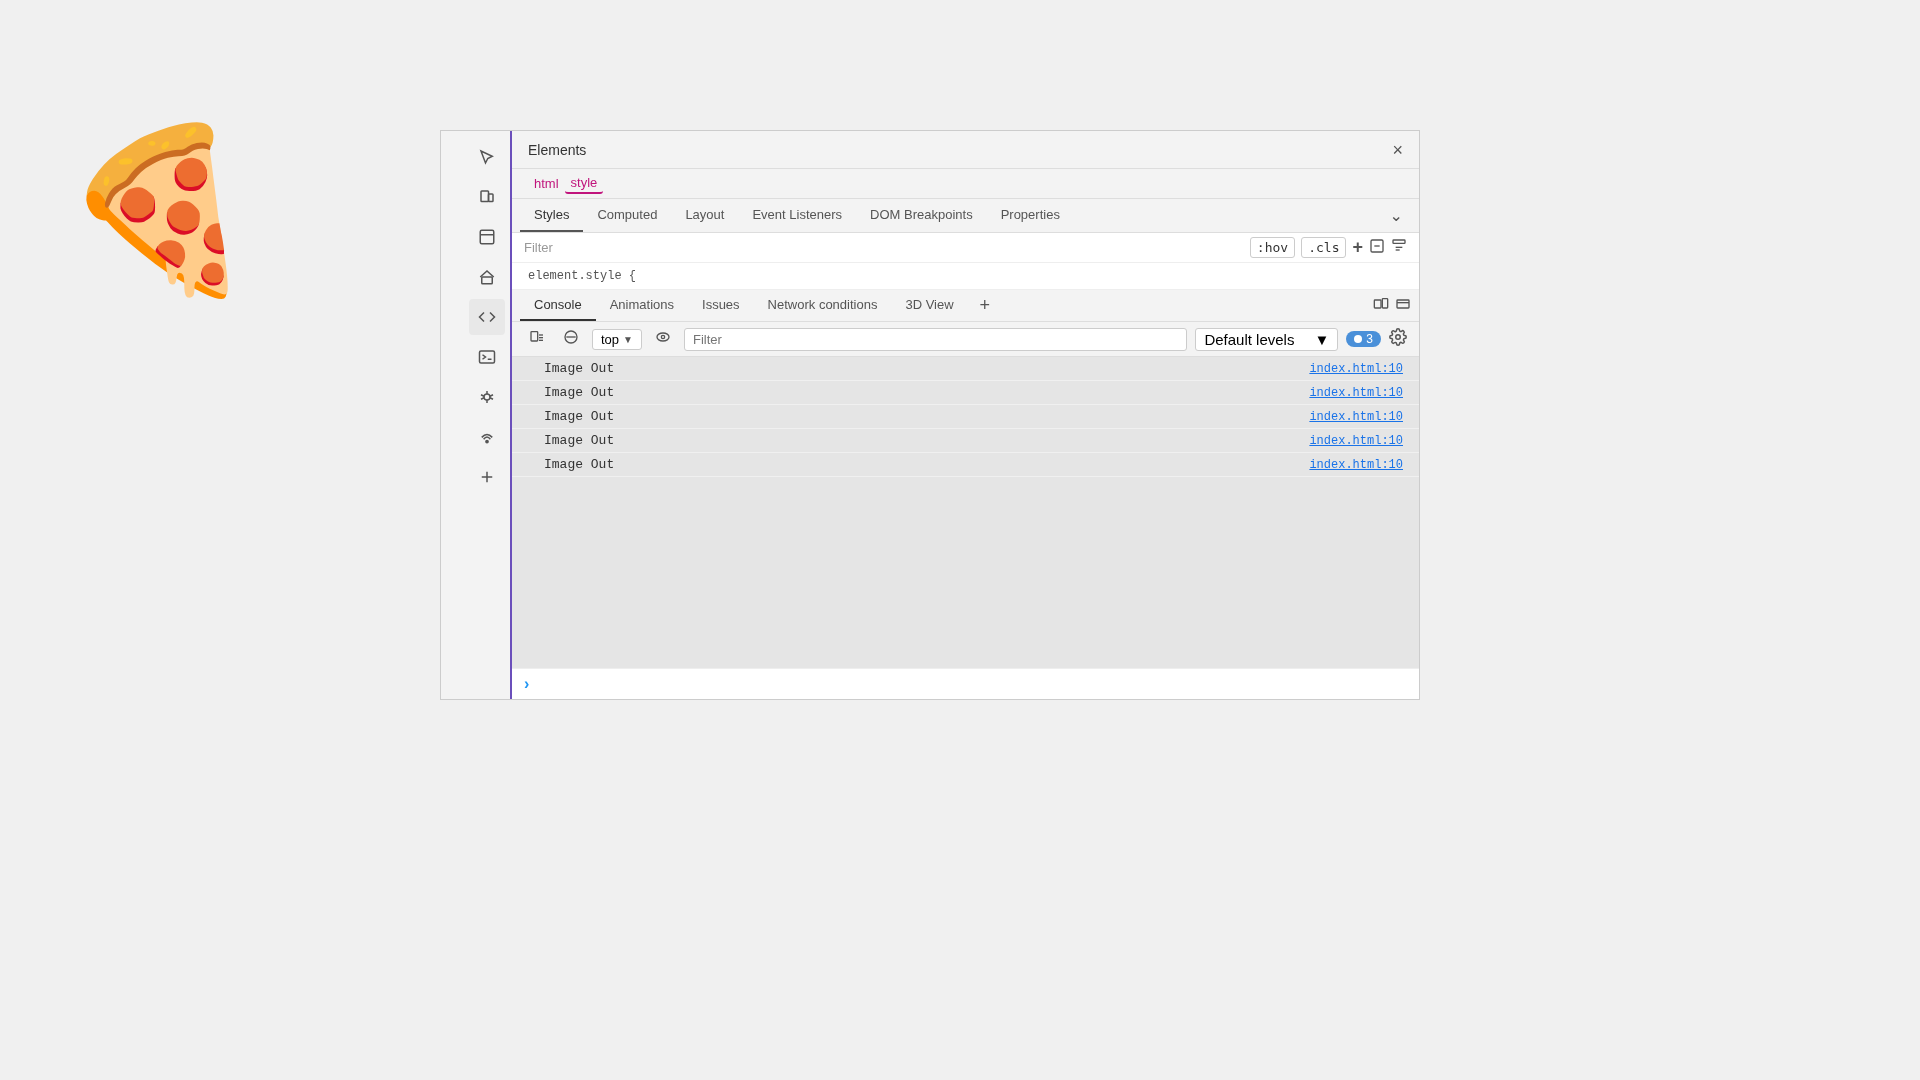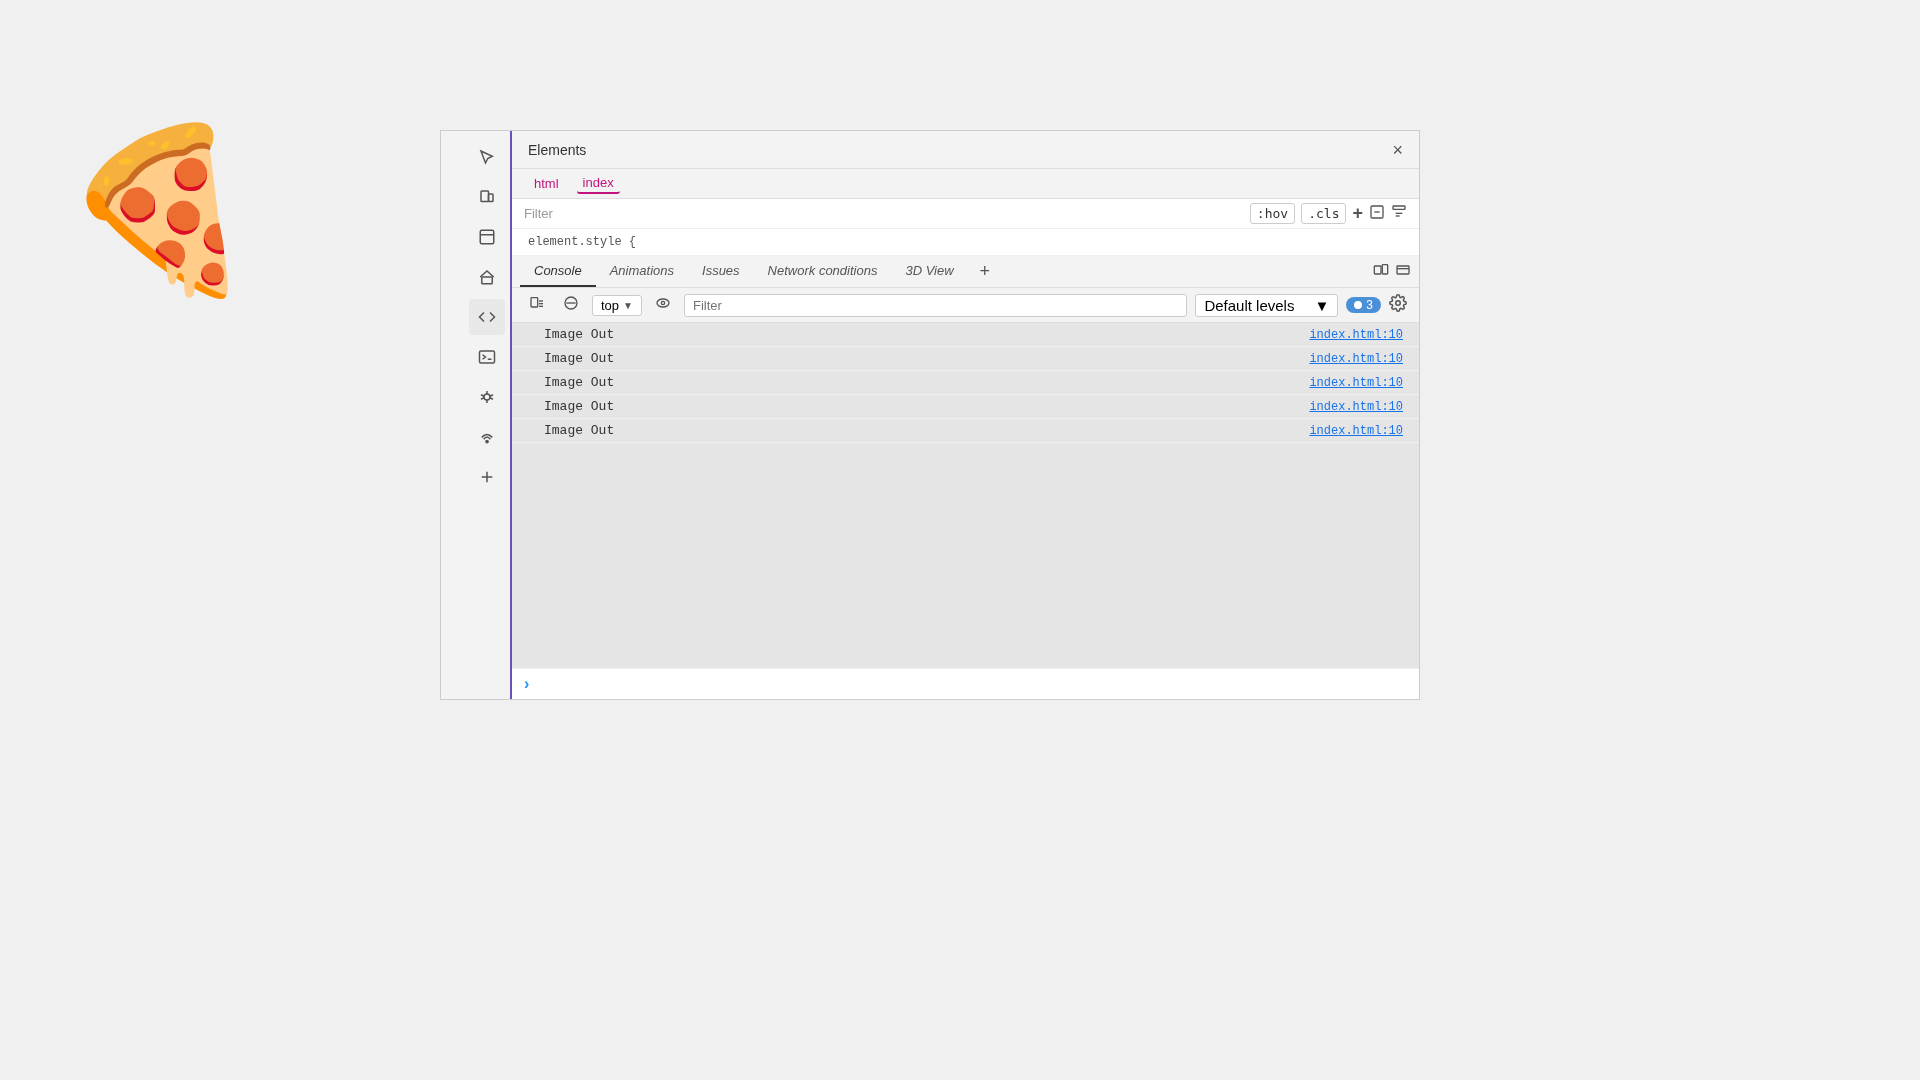--- a/index.html
+++ b/index.html
@@ -98,21 +98,21 @@
       line-height: 1;
     }
 
     
     .breadcrumb-bar {
       display: flex;
       align-items: center;
       padding: 4px 16px;
       background: #f3f3f3;
       border-bottom: 1px solid #ddd;
-      gap: 12px;
+      gap: 0;
     }
     .breadcrumb-item {
       font-size: 13px;
       cursor: pointer;
       padding: 2px 6px;
       border-radius: 3px;
     }
     .breadcrumb-item.inactive {
       color: #c0147c;
     }
@@ -210,21 +210,20 @@
       border-bottom: 1px solid #ddd;
       padding: 0 8px;
     }
     .console-tab {
       padding: 7px 14px;
       font-size: 13px;
       color: #555;
       cursor: pointer;
       border-bottom: 2px solid transparent;
       white-space: nowrap;
-      font-style: italic;
     }
     .console-tab.active {
       color: #333;
       border-bottom: 2px solid #333;
     }
     .console-tab-plus {
       margin-left: 4px;
       cursor: pointer;
       color: #555;
       font-size: 18px;
@@ -435,23 +434,32 @@
 
   <div class="main-content">
 
     <div class="panel-header">
       <span class="panel-title">Elements</span>
       <button class="close-btn">×</button>
     </div>
 
     <div class="breadcrumb-bar">
       <span class="breadcrumb-item inactive">html</span>
-      <span class="breadcrumb-item active">index</span>
-    </div>
-
+      <span class="breadcrumb-item active">style</span>
+    </div>
+
+    <div class="tabs-row">
+      <div class="tab active">Styles</div>
+      <div class="tab">Computed</div>
+      <div class="tab">Layout</div>
+      <div class="tab">Event Listeners</div>
+      <div class="tab">DOM Breakpoints</div>
+      <div class="tab">Properties</div>
+      <span class="tabs-more">⌄</span>
+    </div>
 
     <div class="filter-row">
       <input class="filter-input" type="text" placeholder="Filter" style="">
       <div class="filter-actions">
         <button class="filter-btn">:hov</button>
         <button class="filter-btn">.cls</button>
         <button class="filter-icon-btn" style="font-size:18px;font-weight:bold;color:#555;">+</button>
         <button class="filter-icon-btn">
           <svg width="16" height="16" viewBox="0 0 24 24" fill="none" stroke="#555" stroke-width="2">
             <rect x="3" y="3" width="18" height="18" rx="2"></rect>

